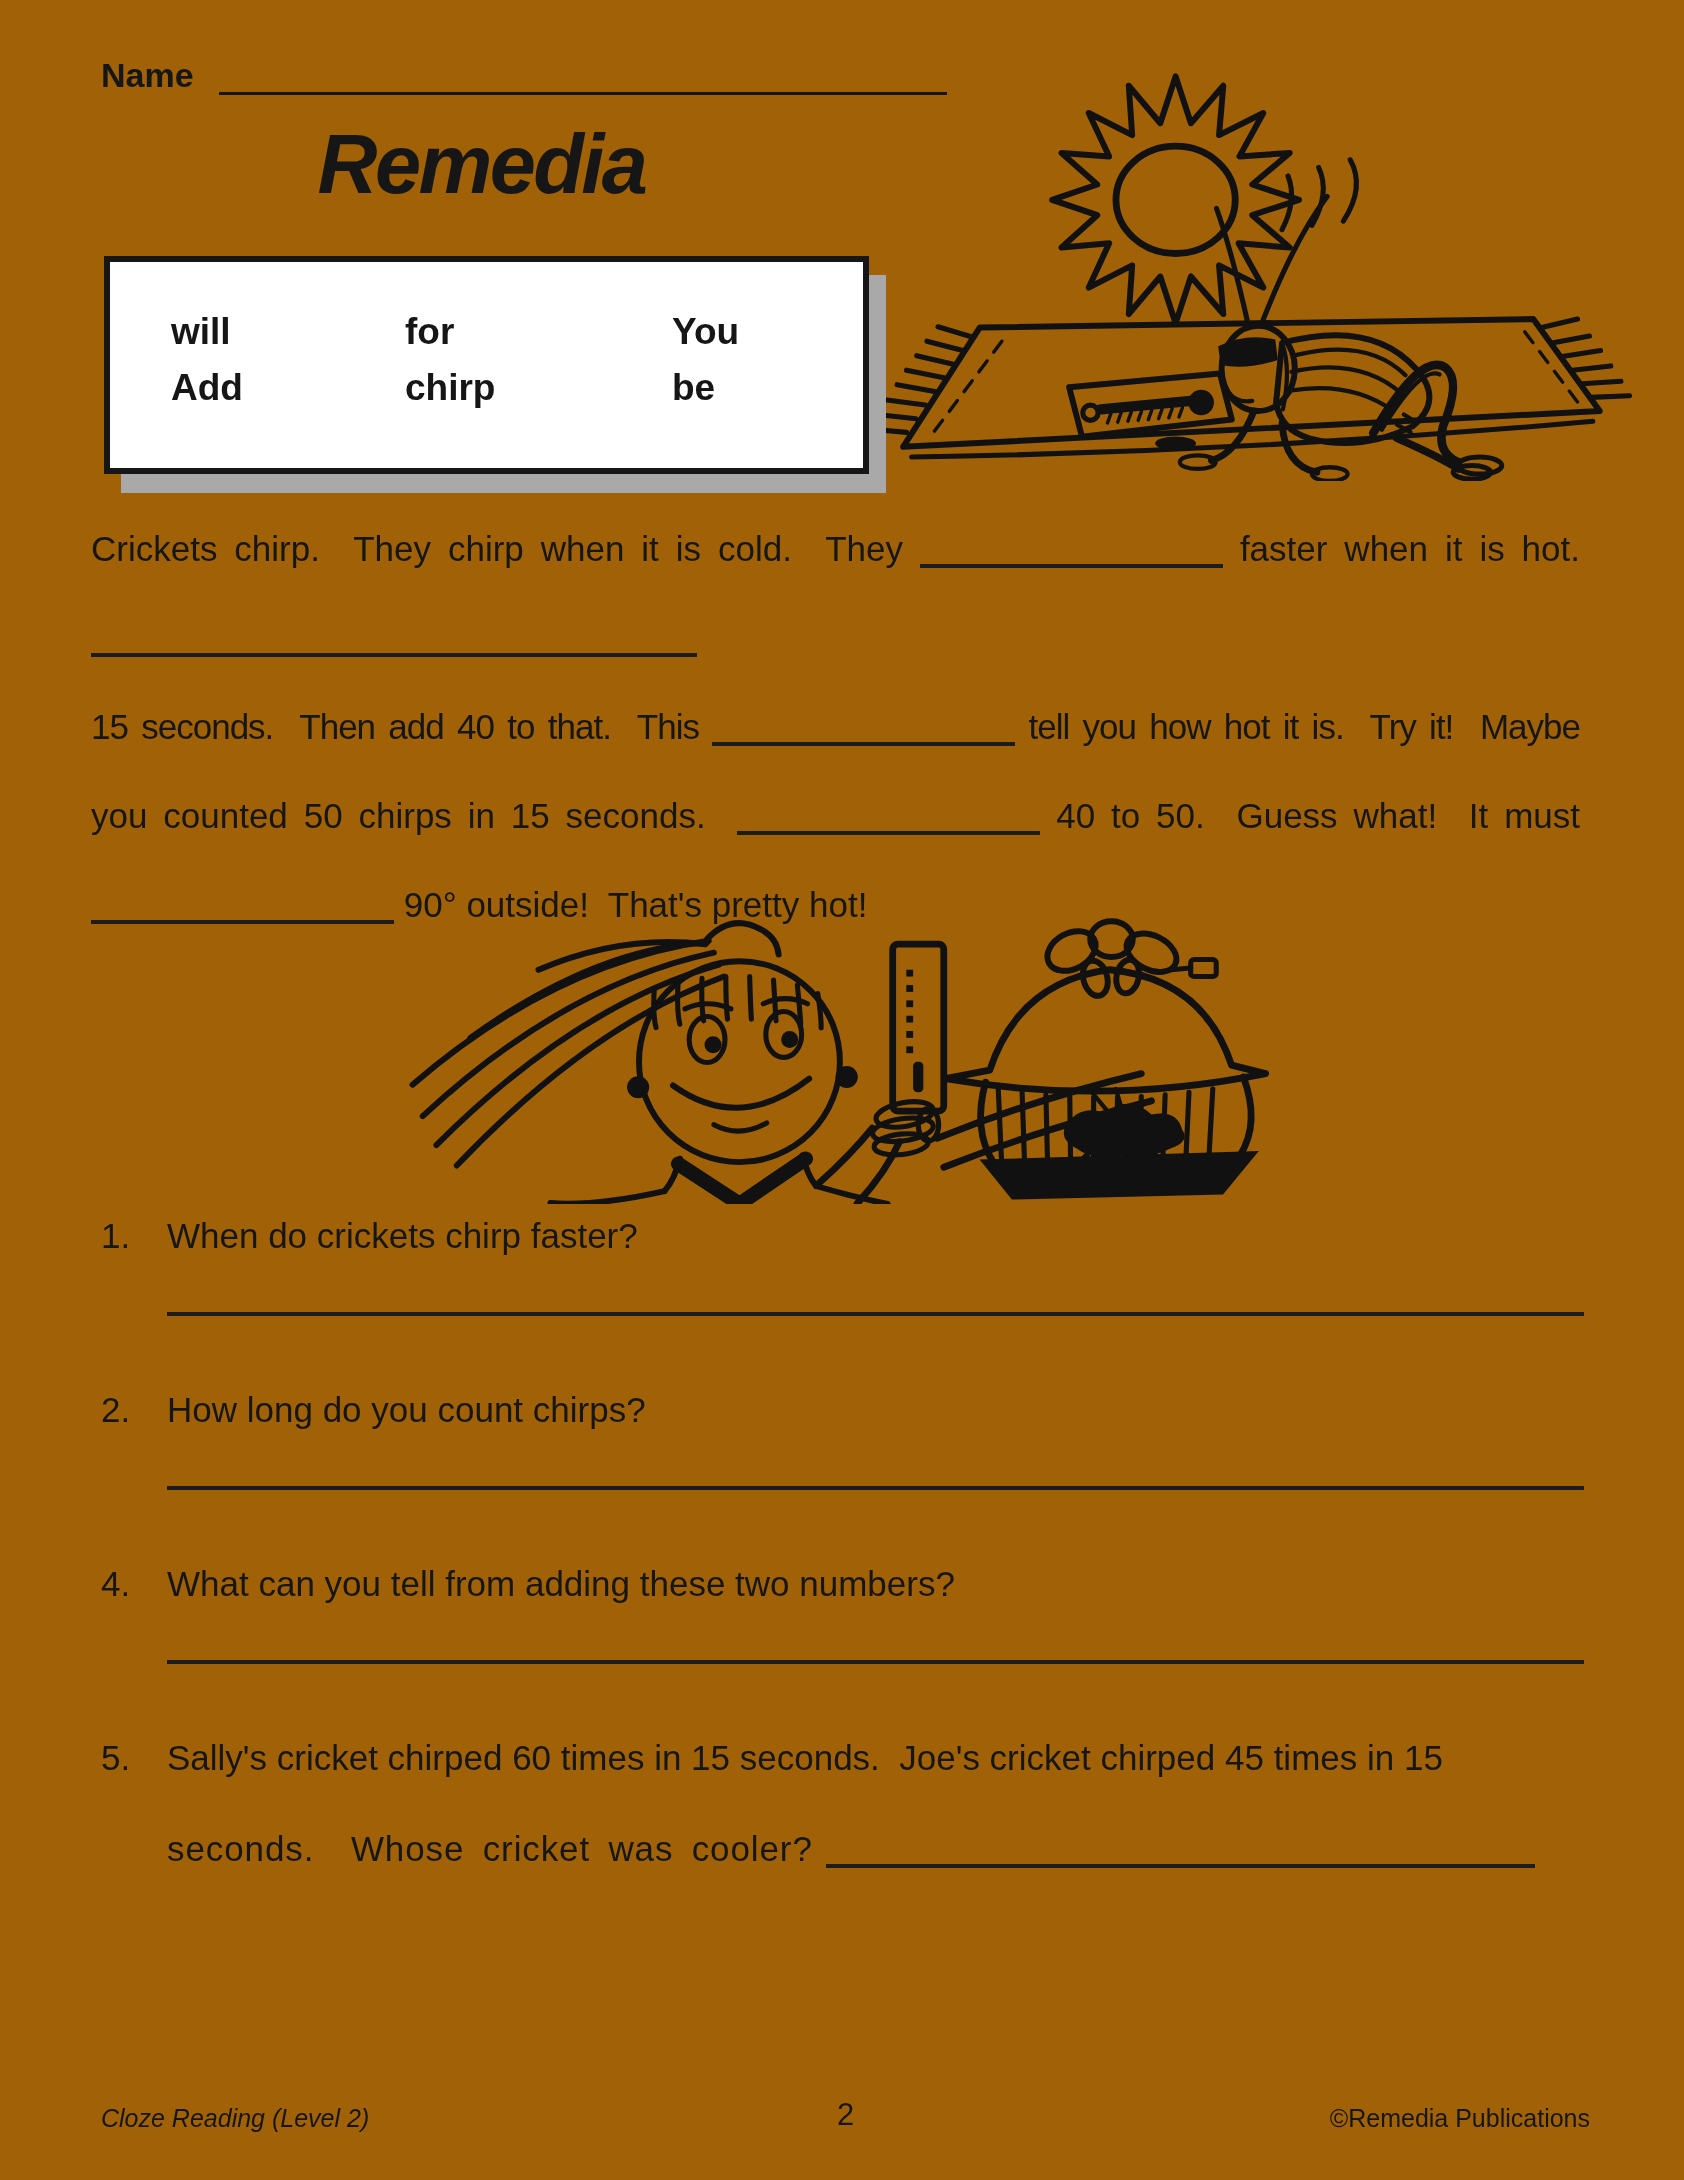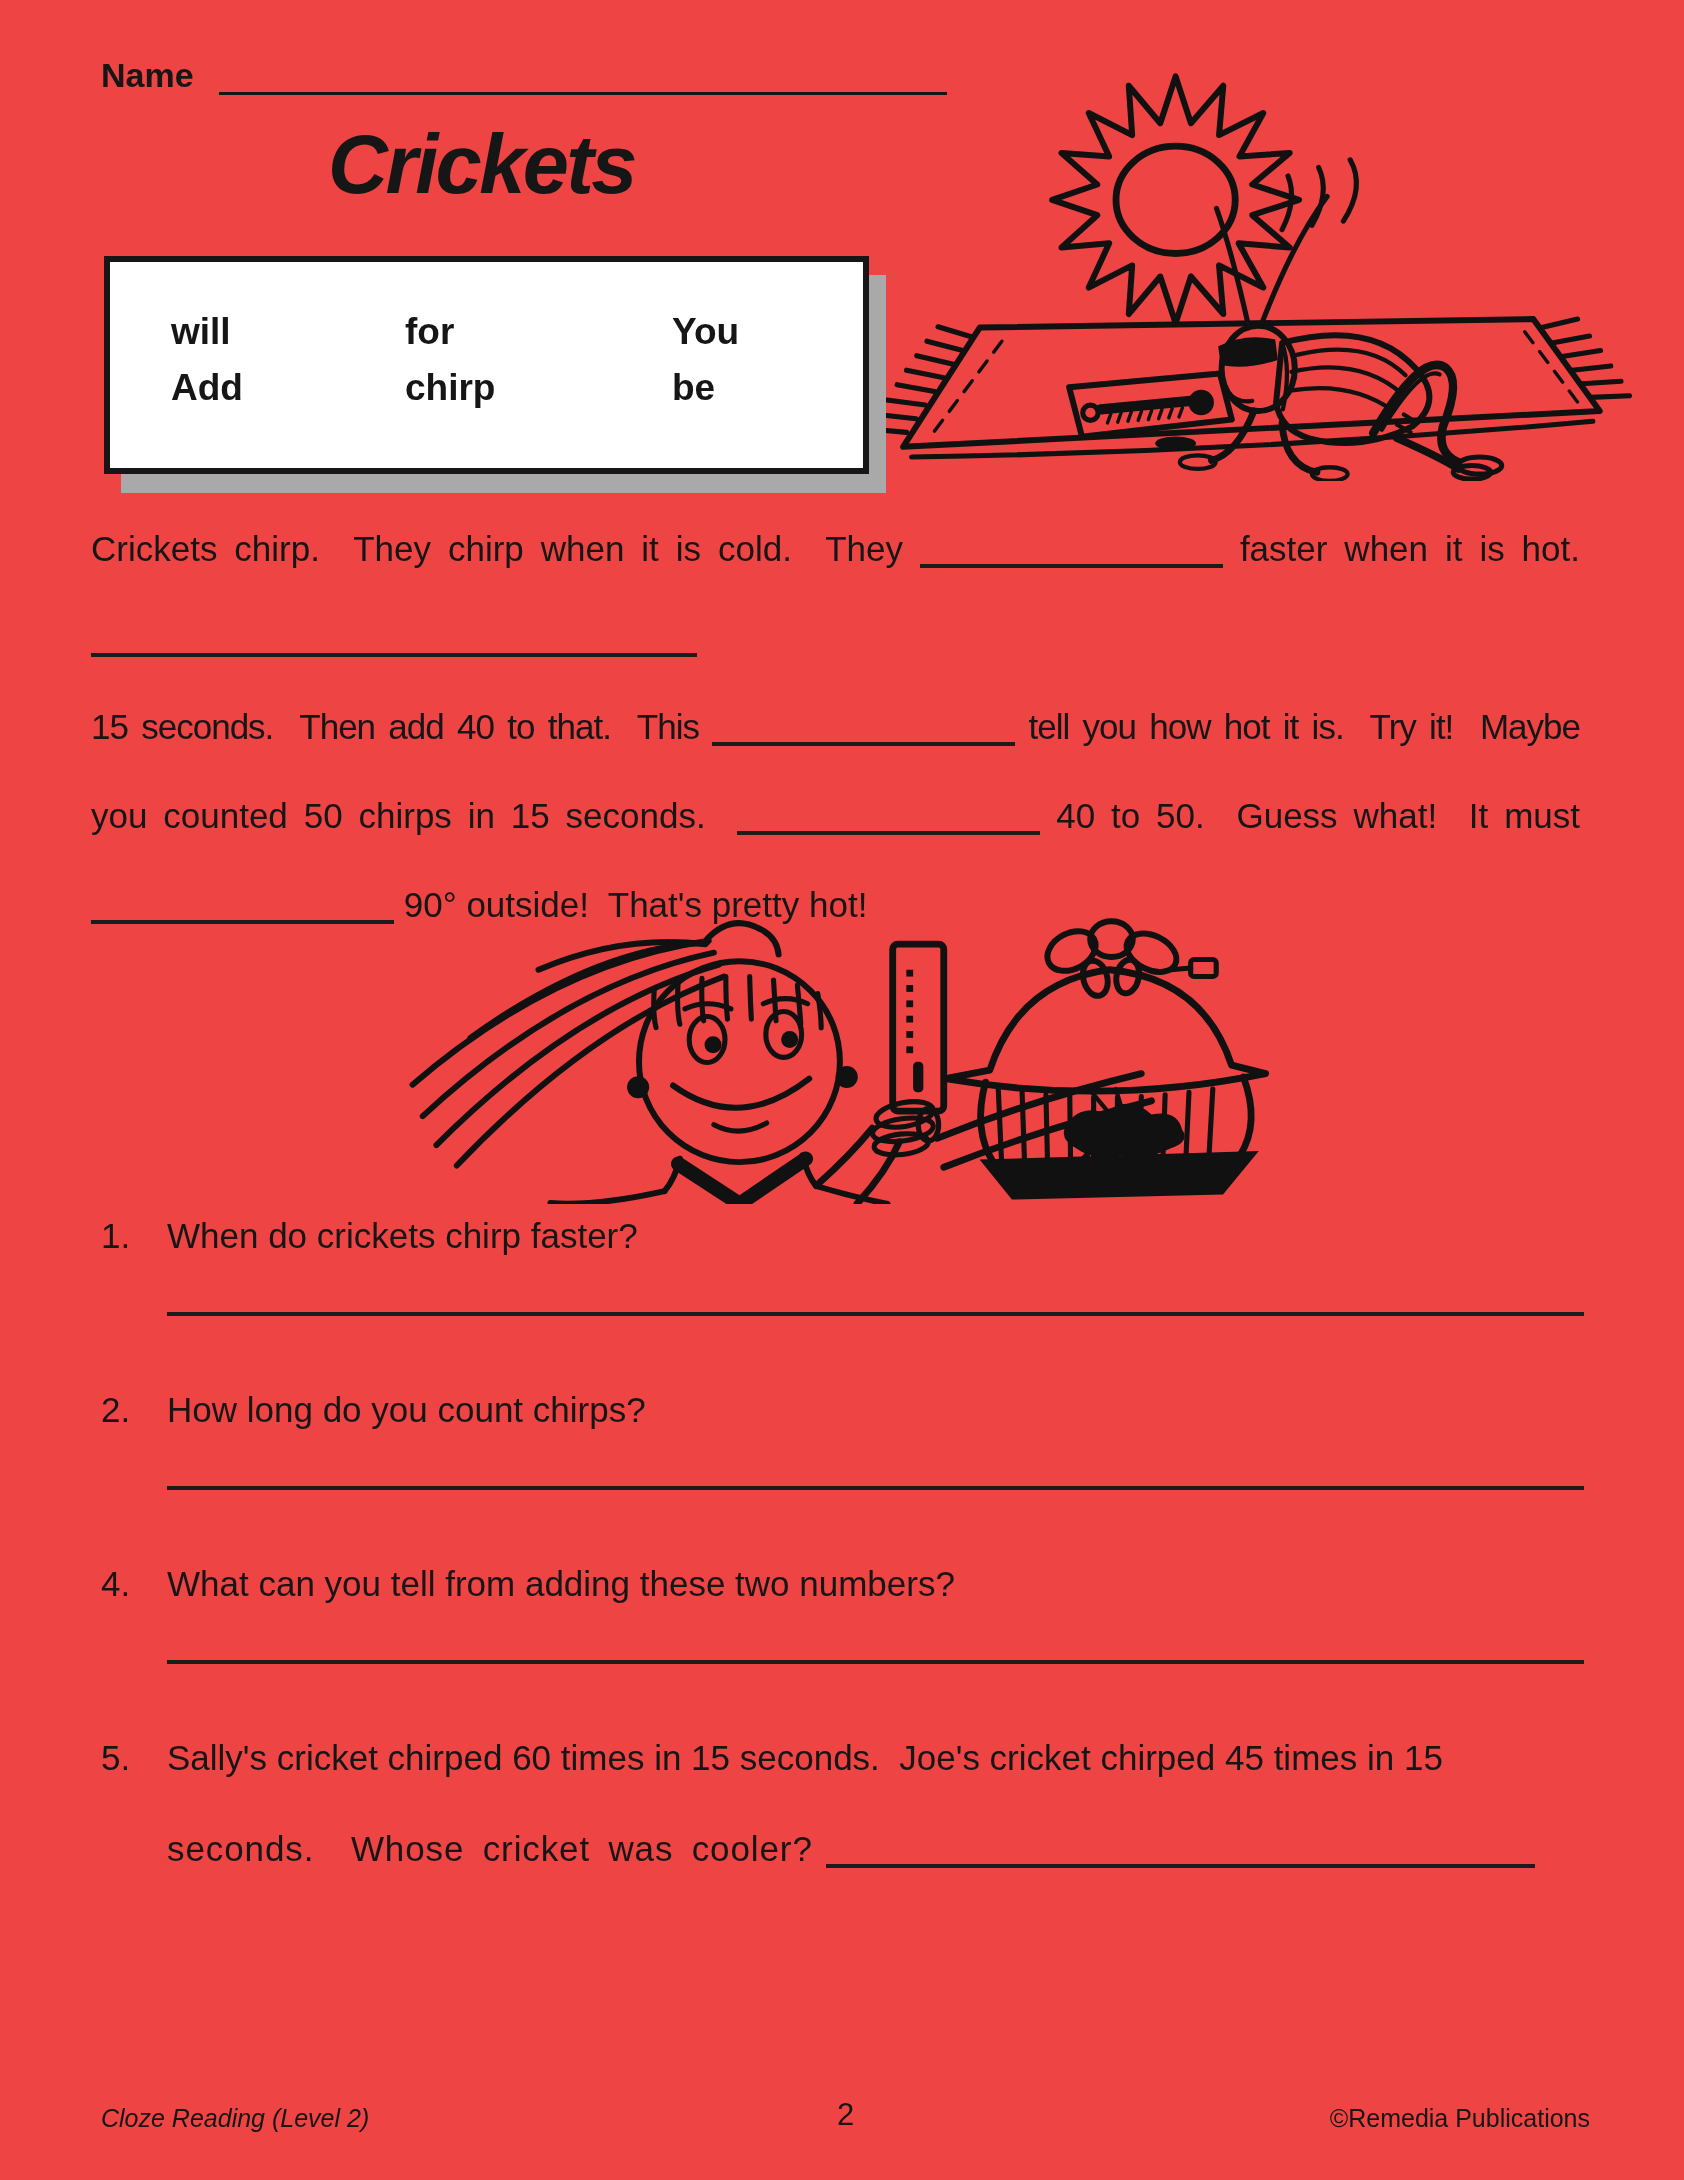--- a/index.html
+++ b/index.html
@@ -1,20 +1,20 @@
 <!DOCTYPE html>
 <html style="font-size:13.6px"><head>
 <meta charset="utf-8">
 <title>Crickets Worksheet</title>
 <style>
   html,body{margin:0;padding:0;background:#e8e8e8;}
   .page{
     position:relative;
     width:1685px;height:2181px;
-    background:#ef4444;
+    background:#a16207;
     font-family:"Liberation Sans", sans-serif;
     color:#161616;
     overflow:hidden;
   }
   
   .name-row{position:absolute;left:101px;top:53px;font-size:34px;font-weight:bold;display:flex;align-items:flex-end;}
   .name-line{display:inline-block;width:728px;border-bottom:3.4px solid #161616;height:39px;margin-left:25.6px;}
   
   .title{
     position:absolute;left:104px;top:119px;width:755px;
@@ -67,21 +67,21 @@
 </head>
 <body>
 
 <div class="page">
 
   <div class="name-row">
     <span>Name</span>
     <span class="name-line"></span>
   </div>
 
-  <h1 class="title">Crickets</h1>
+  <h1 class="title">Remedia</h1>
 
   <div class="word-box">
     <div>
         <div class="wb-row">
           <span class="wb-word">will</span>
           <span class="wb-word">for</span>
           <span class="wb-word">You</span>
         </div>
         <div class="wb-row">
           <span class="wb-word">Add</span>

